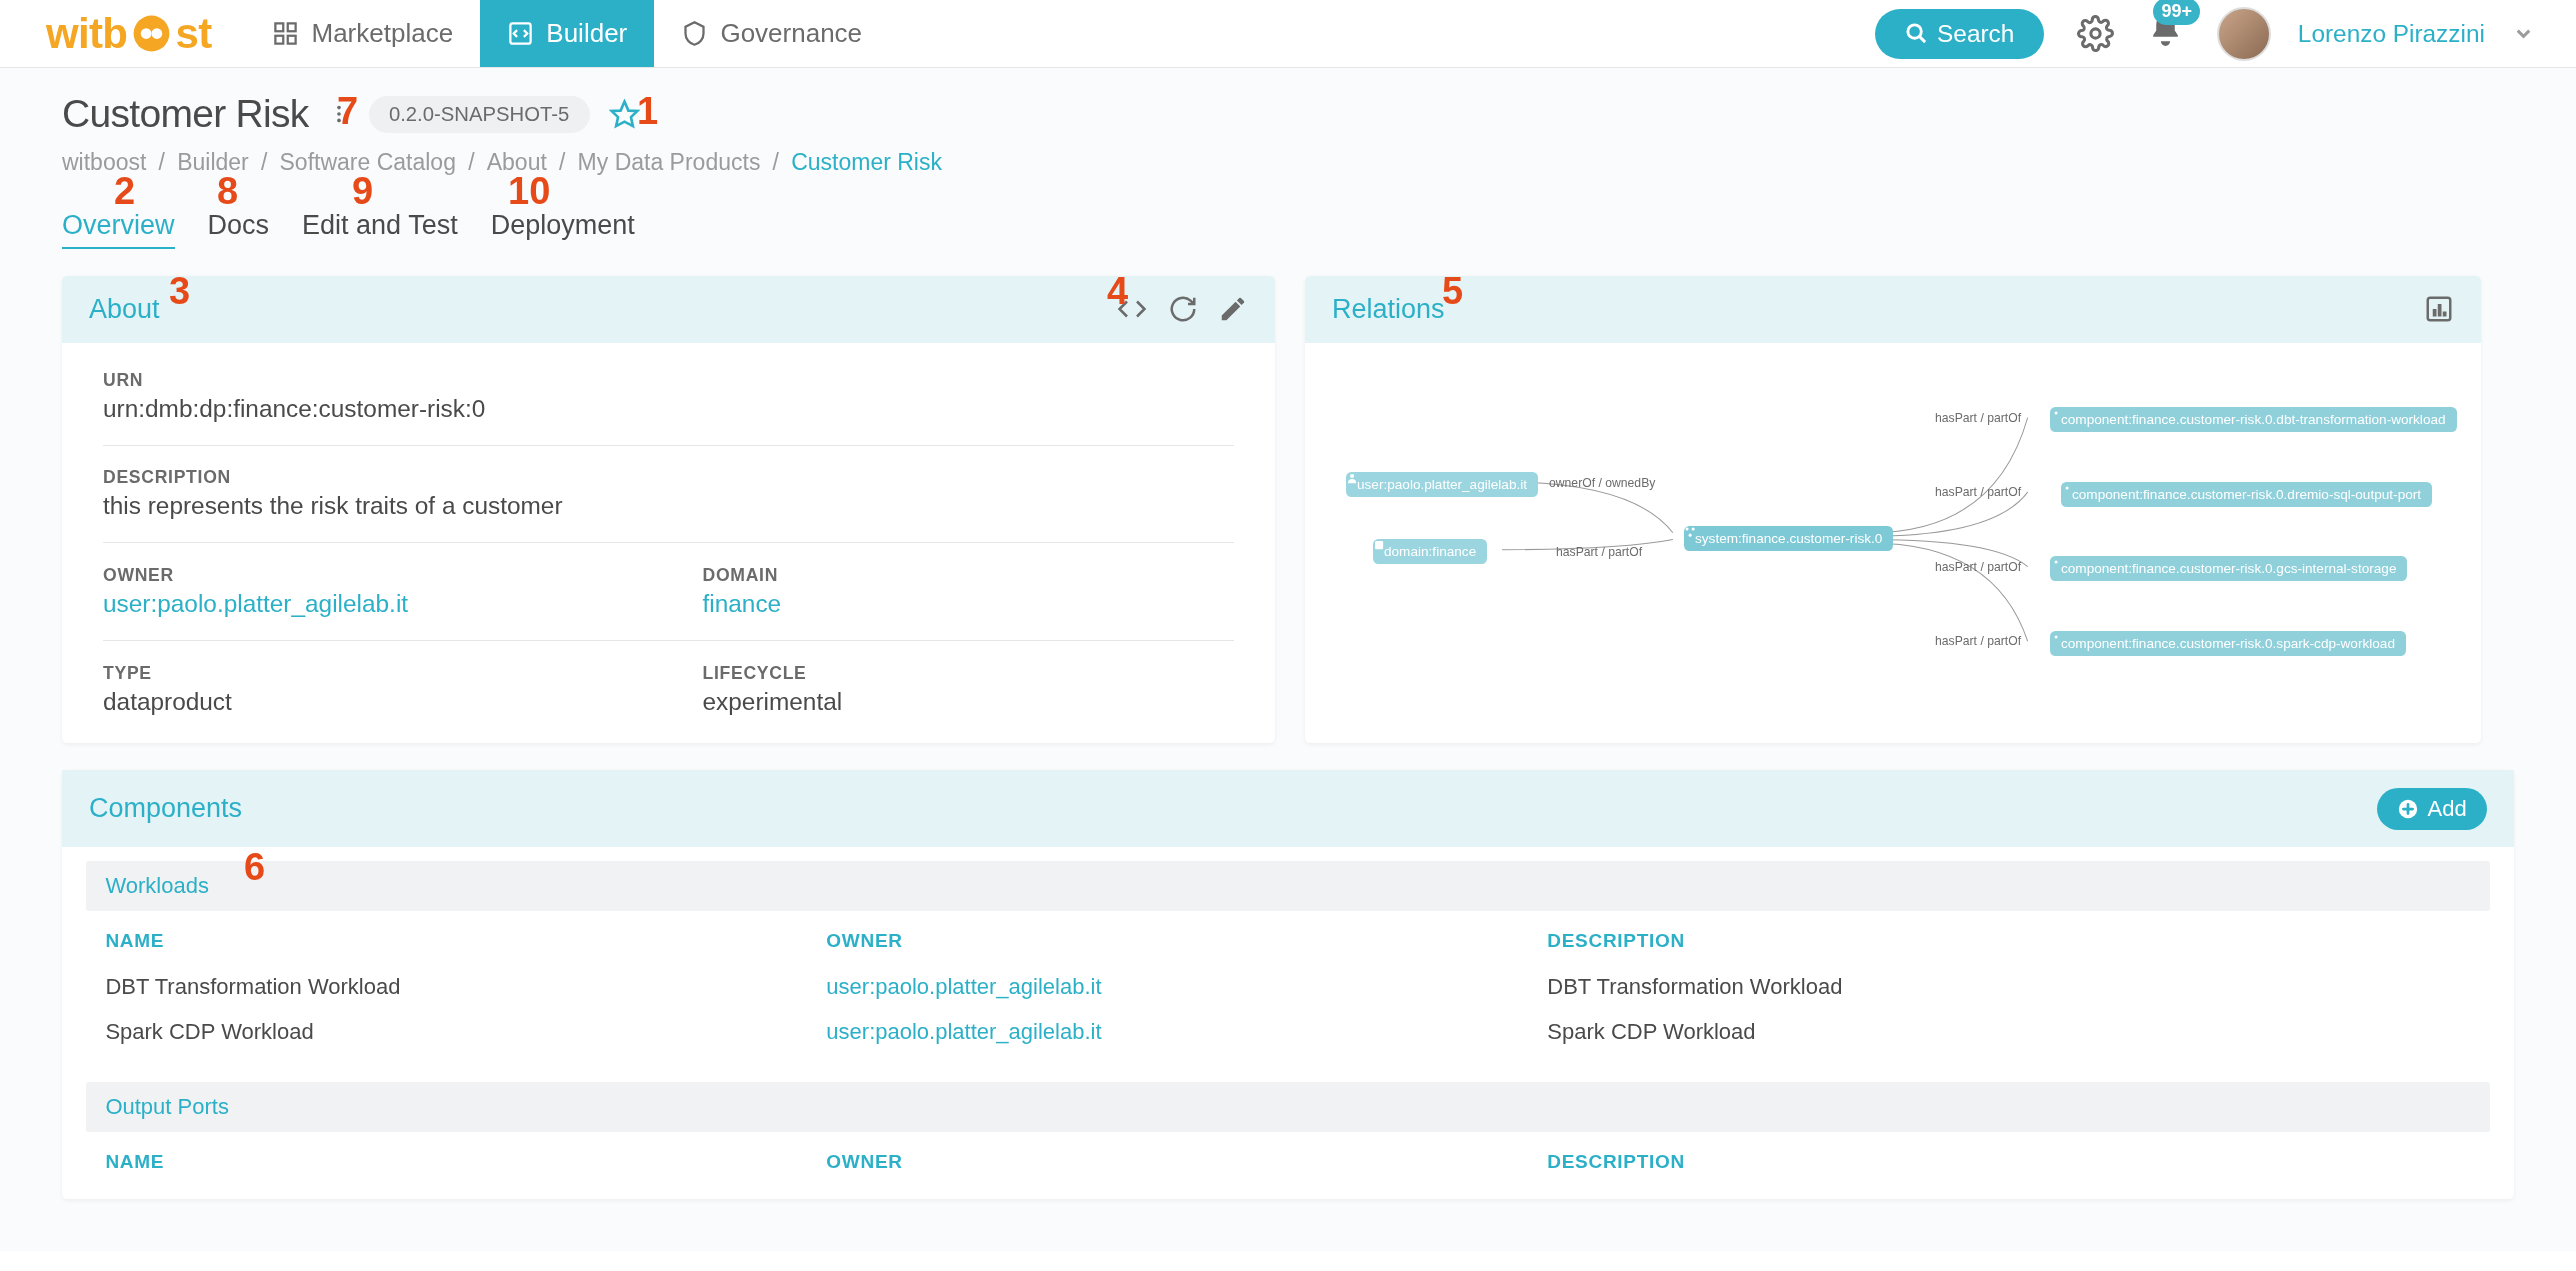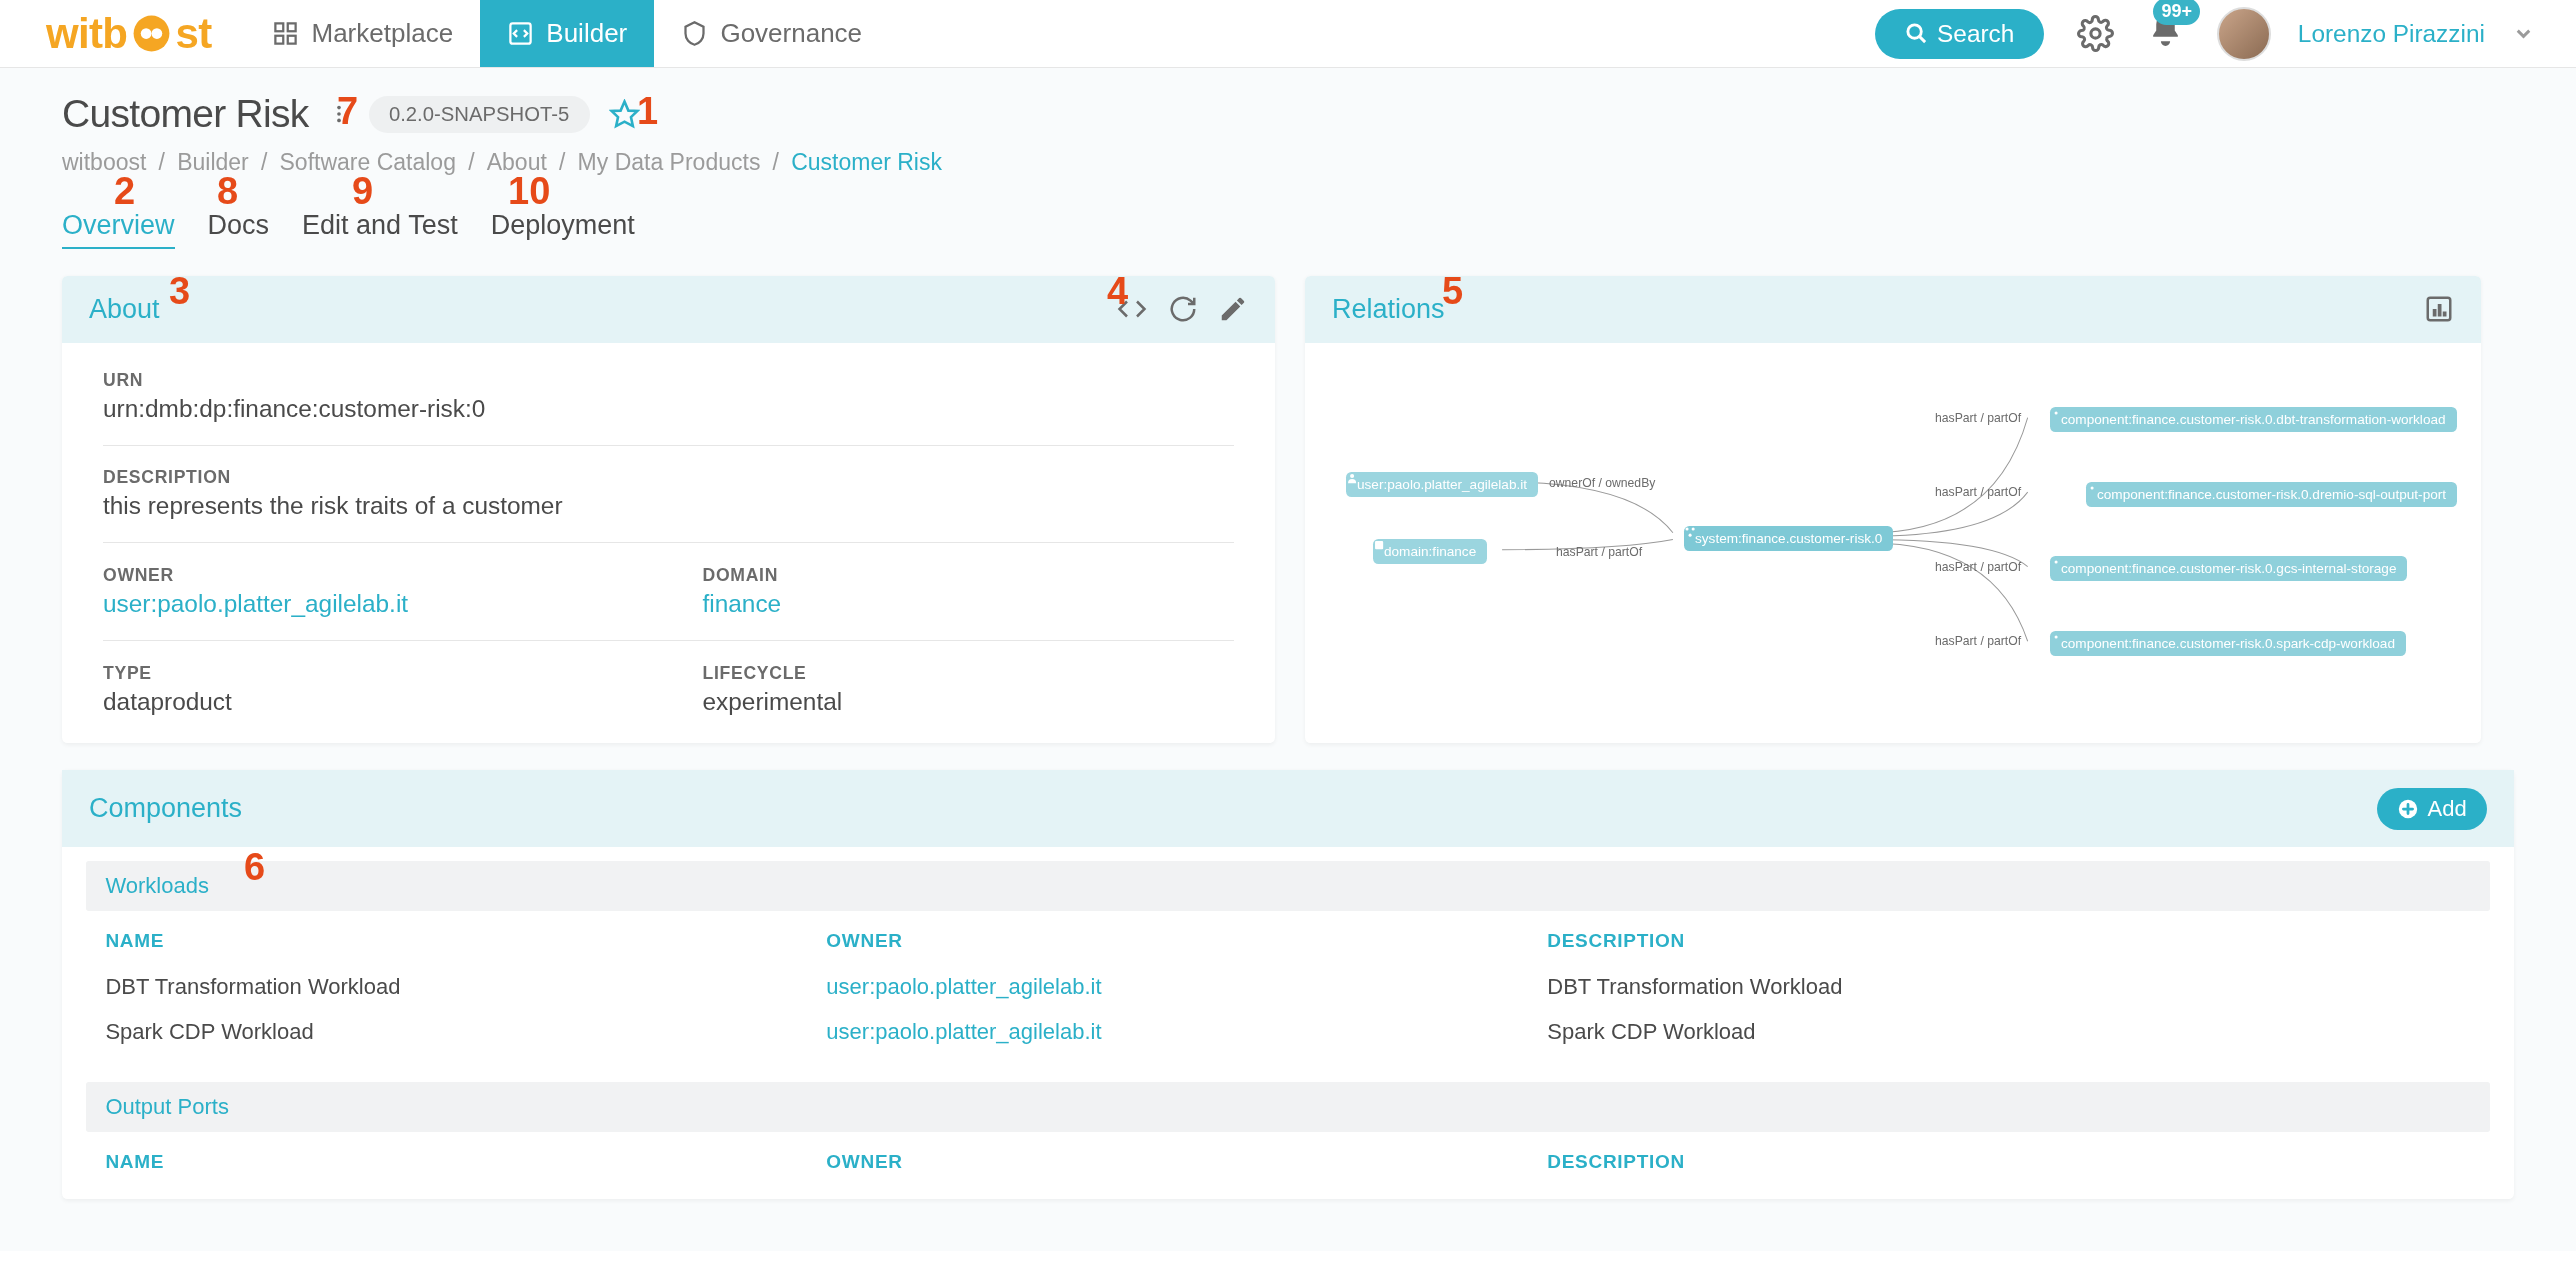--- a/index.html
+++ b/index.html
@@ -310,21 +310,21 @@
         <div class="edge-label" style="left:630px; top:68px;">hasPart / partOf</div>
         <div class="node comp" style="left:745px; top:64px;">
           <svg class="mini-icon" viewBox="0 0 24 24" fill="#fff">
               <circle cx="12" cy="12" r="3"></circle>
               <path d="M12 2v4M12 18v4M2 12h4M18 12h4"></path>
             </svg>
           <span>component:finance.customer-risk.0.dbt-transformation-workload</span>
         </div>
 
         <div class="edge-label" style="left:630px; top:142px;">hasPart / partOf</div>
-        <div class="node comp" style="left:781px; top:139px;text-align:right;">
+        <div class="node comp" style="left:756px; top:139px;text-align:right;">
           <svg class="mini-icon" viewBox="0 0 24 24" fill="#fff">
               <circle cx="12" cy="12" r="3"></circle>
             </svg>
           <span>component:finance.customer-risk.0.dremio-sql-output-port</span>
         </div>
 
         <div class="edge-label" style="left:630px; top:217px;">hasPart / partOf</div>
         <div class="node comp" style="left:745px; top:213px;">
           <svg class="mini-icon" viewBox="0 0 24 24" fill="#fff">
               <circle cx="12" cy="12" r="3"></circle>

